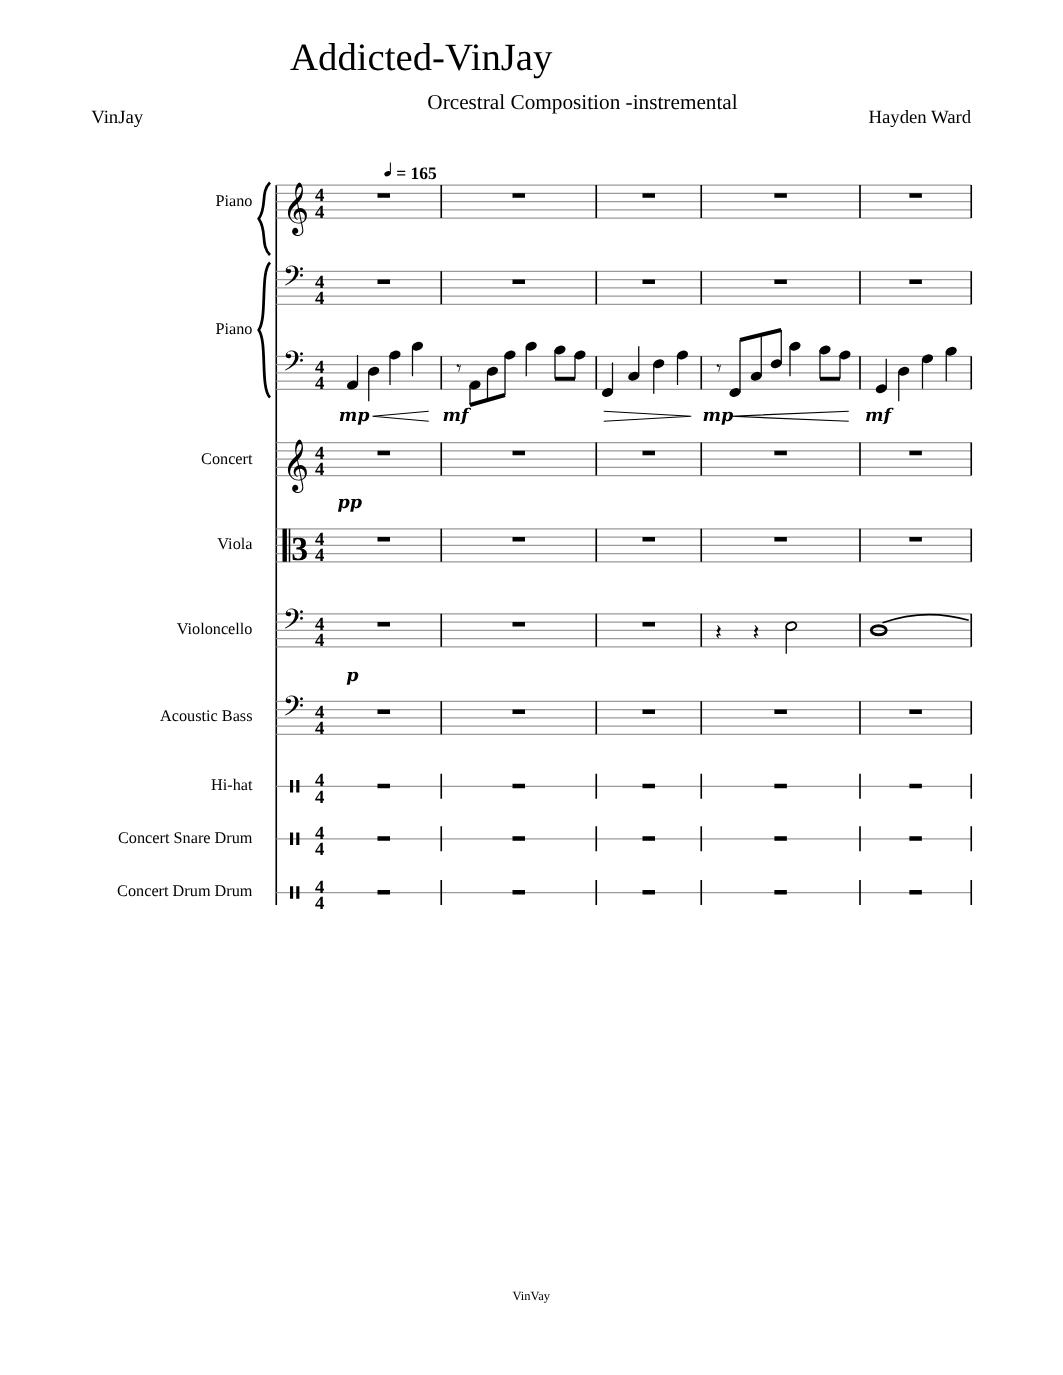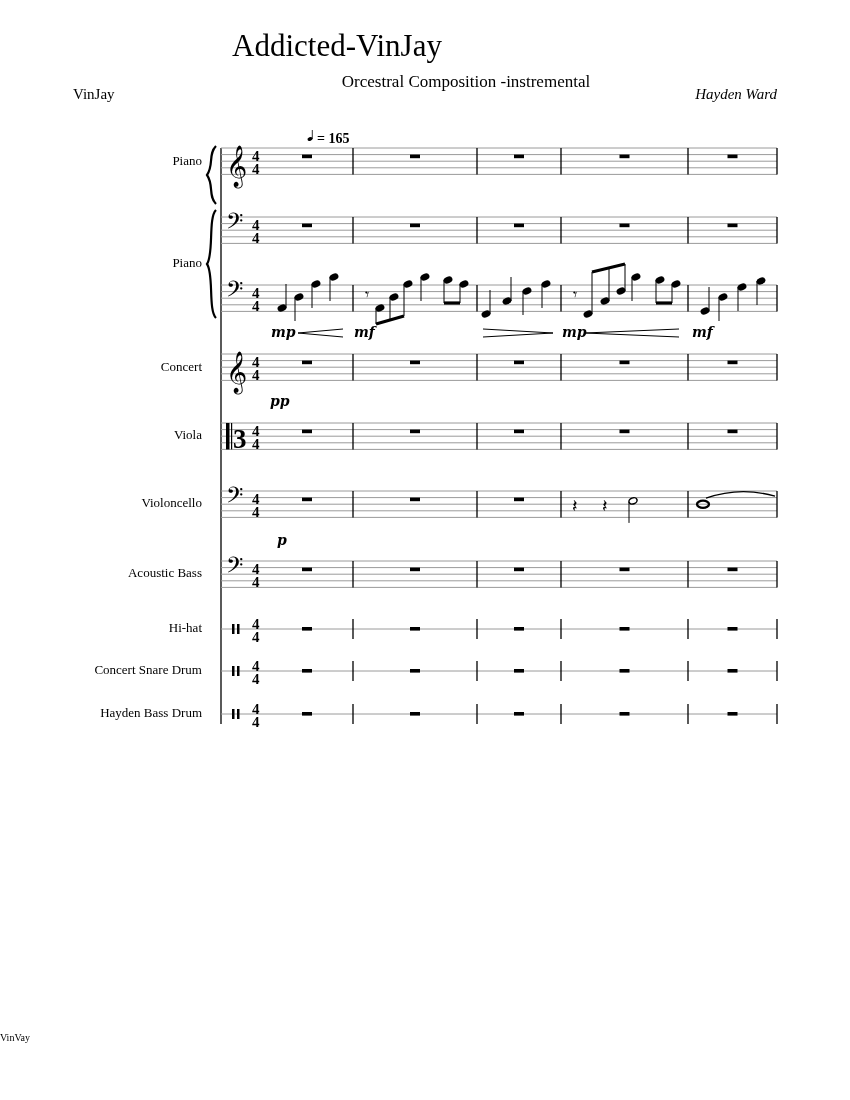--- a/index.html
+++ b/index.html
@@ -2,22 +2,22 @@
 <html><head>
 <meta charset="utf-8">
 <style>
   html, body { margin: 0; padding: 0; background: #ffffff; }
   body { width: 850px; height: 1100px; position: relative; overflow: hidden;
          font-family: "Liberation Serif", "DejaVu Serif", serif; color: #000; }
   .abs { position: absolute; white-space: nowrap; }
   #title { left: 0; width: 674px; top: 28px; text-align: center; font-size: 31px; }
   #subtitle { left: 0; width: 850px; top: 72px; text-align: center; font-size: 17px; margin-left: 41px; }
   #lyricist { left: 73px; top: 86px; font-size: 15px; }
-  #composer { right: 73px; top: 86px; font-size: 15px; font-style: italic; }
-  #footer { left: 0; width: 850px; top: 1032px; font-size: 10px; }
+  #composer { right: 73px; top: 86px; font-size: 15px; }
+  #footer { left: 0; width: 850px; top: 1032px; text-align: center; font-size: 10px; }
   .inst-name { position: absolute; right: 648px; font-size: 13px; text-align: right; }
   #score { position: absolute; left: 0; top: 0; }
   .staffline { stroke: #9a9a9a; stroke-width: 1; }
   .barline { stroke: #000; stroke-width: 1.3; }
   .dyn { font-family: "DejaVu Serif", "Liberation Serif", serif; font-style: italic; font-weight: bold; font-size: 14px; }
   .tempo { font-family: "Liberation Serif", serif; font-weight: bold; font-size: 14px; }
   .timesig { font-family: "Liberation Serif", serif; font-weight: bold; font-size: 15px; }
 </style>
 </head>
 <body>
@@ -29,21 +29,21 @@
 
 <div id="inst-labels">
     <div class="inst-name" style="top: 153px;">Piano</div>
     <div class="inst-name" style="top: 255px;">Piano</div>
     <div class="inst-name" style="top: 359px;">Concert</div>
     <div class="inst-name" style="top: 427px;">Viola</div>
     <div class="inst-name" style="top: 495px;">Violoncello</div>
     <div class="inst-name" style="top: 565px;">Acoustic Bass</div>
     <div class="inst-name" style="top: 620px;">Hi-hat</div>
     <div class="inst-name" style="top: 662px;">Concert Snare Drum</div>
-    <div class="inst-name" style="top: 705px;">Hayden Bass Drum</div>
+    <div class="inst-name" style="top: 705px;">Concert Drum Drum</div>
   </div>
 
 <svg id="score" width="850" height="1100" viewBox="0 0 850 1100">
     <line x1="221" y1="148" x2="221" y2="724" class="barline"></line>
     <path d="M216,146 C208,154 214,165 207,175 C214,185 208,196 216,204" fill="none" stroke="#000" stroke-width="2.2"></path>
     <path d="M216,210 C208,218 214,254 207,264 C214,274 208,310 216,318" fill="none" stroke="#000" stroke-width="2.2"></path>
     <g>
       <line x1="221" y1="148" x2="777" y2="148" class="staffline"></line>
       <line x1="221" y1="154.6" x2="777" y2="154.6" class="staffline"></line>
       <line x1="221" y1="161.2" x2="777" y2="161.2" class="staffline"></line>

